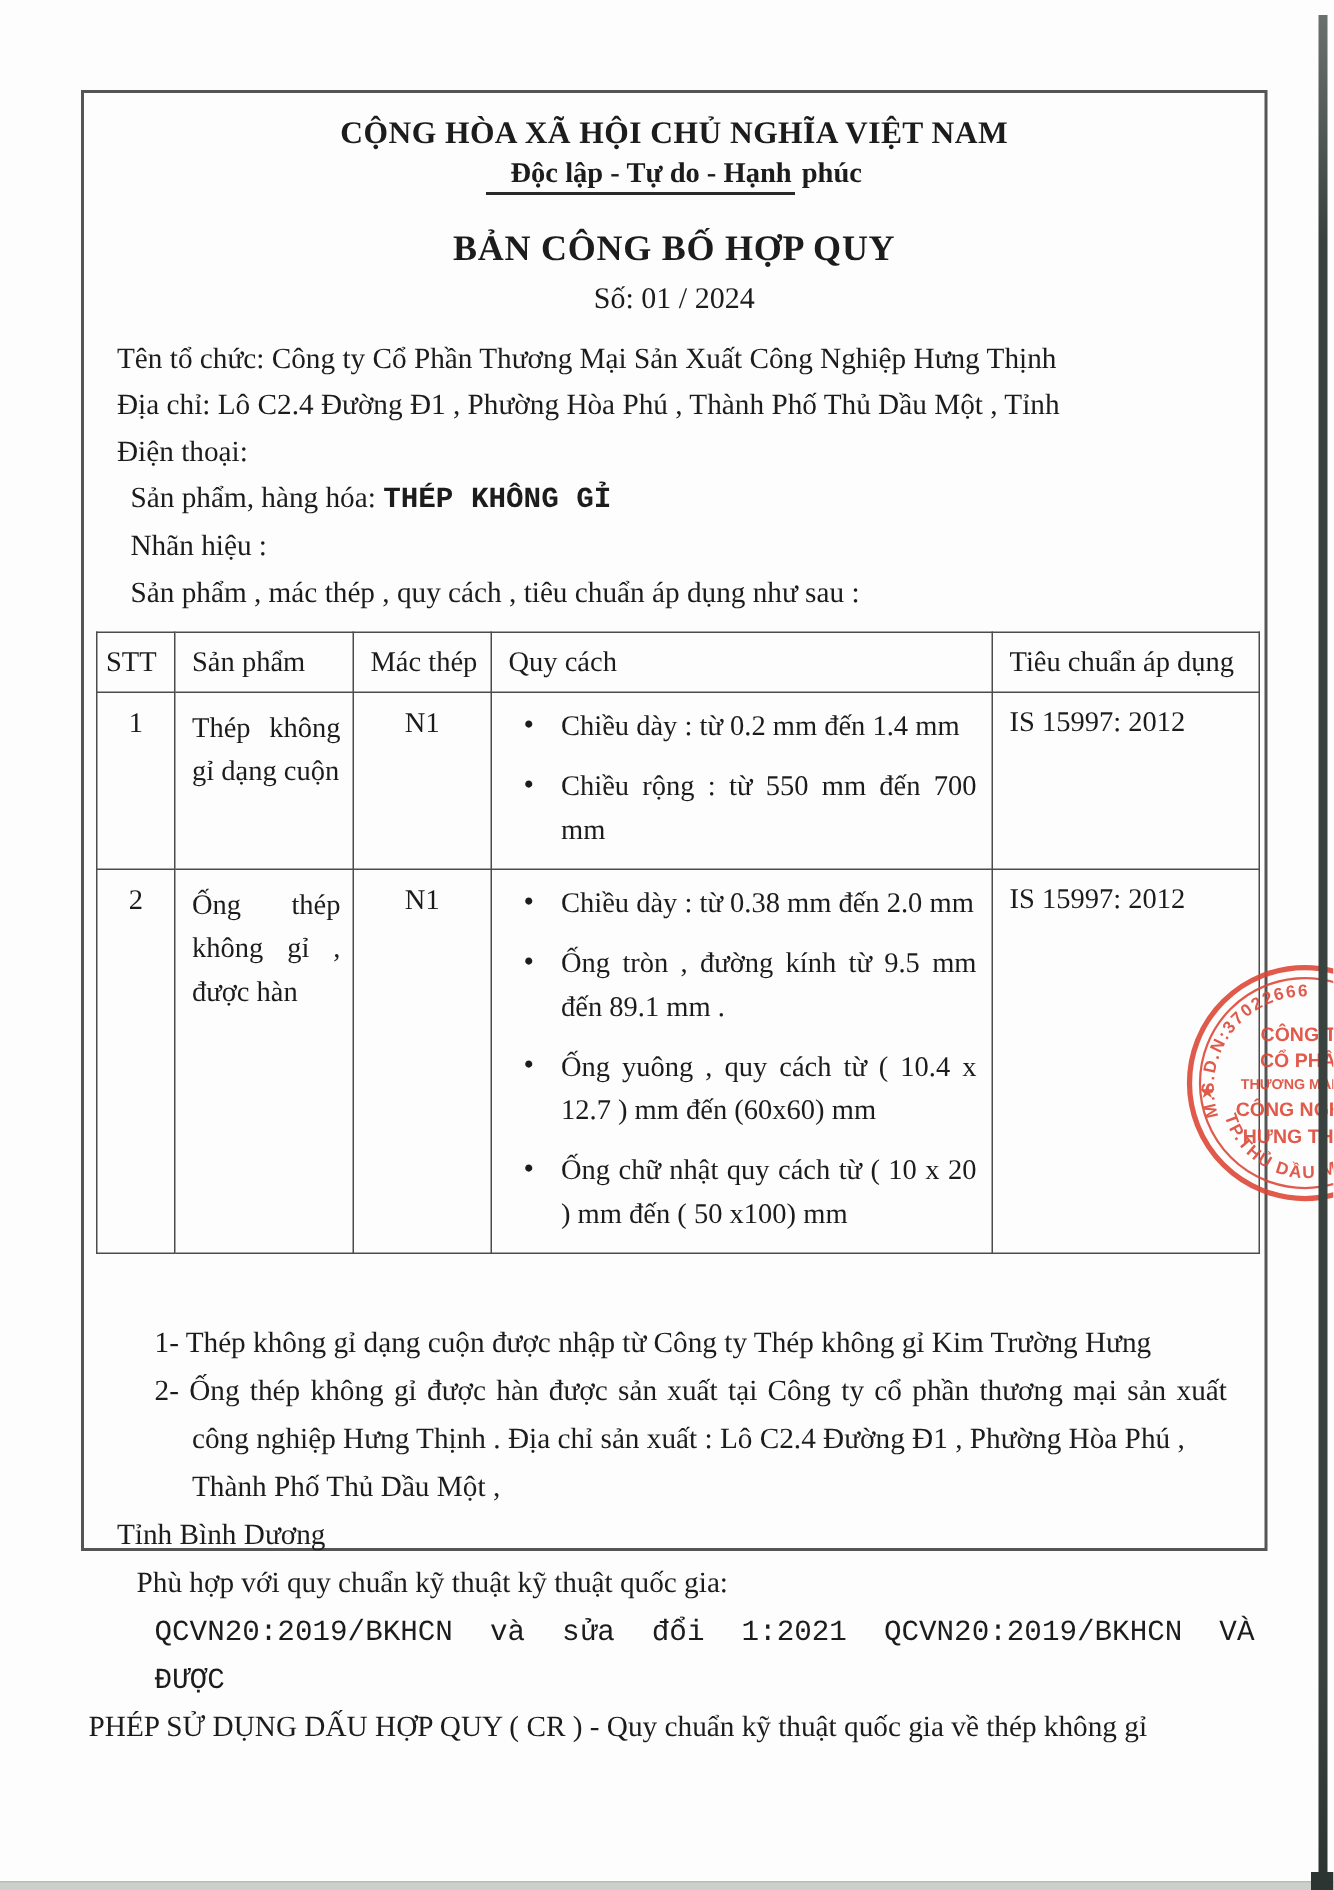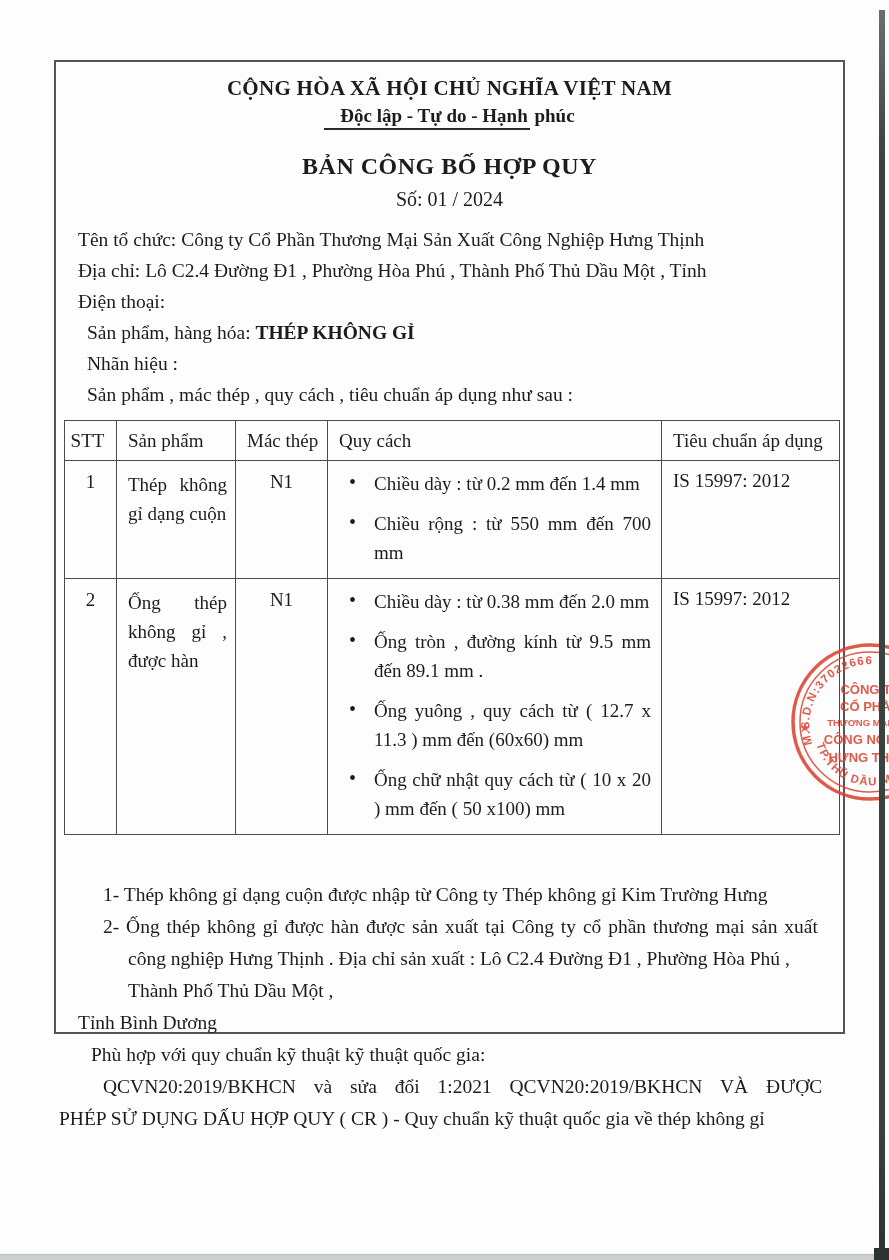--- a/index.html
+++ b/index.html
@@ -21,21 +21,21 @@
   }
   .center { text-align: center; }
   .national-title { margin-top: 2px; font-size: 21px; font-weight: bold; letter-spacing: 0.3px; }
   .motto { margin-top: 4px; font-size: 19px; font-weight: bold; }
   .motto .u { border-bottom: 2px solid #2a2a2a; padding: 0 2px 2px 16px; }
   .doc-title { margin-top: 26px; font-size: 24px; font-weight: bold; letter-spacing: 0.5px; }
   .doc-number { margin-top: 8px; font-size: 20px; }
 
   .info { margin-top: 13px; padding-left: 22px; padding-right: 16px; font-size: 19.5px; line-height: 31px; }
   .info .ind { padding-left: 9px; }
-  .bold { font-weight: bold; }
+  .bold { font-weight: bold; font-family: Liberation Mono, monospace; }
 
   table.spec {
     border-collapse: collapse;
     margin-left: 8px;
     margin-top: 10px;
     width: 775px;
     table-layout: fixed;
     font-size: 19px;
   }
   table.spec th, table.spec td {
@@ -72,21 +72,21 @@
     font-size: 20px;
   }
 
   .notes { margin-top: 44px; padding-left: 22px; padding-right: 6px; font-size: 19.5px; line-height: 32px; }
   .notes div { min-height: 32px; }
   .n-item    { padding-left: 25px; }
   .n-hang    { padding-left: 13px; }
   .n-hang2   { padding-left: 50px; }
   .n-just    { text-align: justify; word-spacing: 2px; }
   .n-left0   { padding-left: 0; }
-  .qcvn-1    { padding-left: 25px; word-spacing: 13px; }
+  .qcvn-1    { padding-left: 25px; word-spacing: 13px; font-family: Liberation Mono, monospace; }
   .qcvn-2    { margin-left: -19px; }
 
   
   .stamp { position: absolute; left: 775px; top: 628px; width: 114px; height: 200px; opacity: 0.88; }
   .stamp text { fill: #dd4434; font-family: "Liberation Sans", "DejaVu Sans", sans-serif; font-weight: bold; }
   .stamp circle { stroke: #dd4434; fill: none; }
 
   
   .edge-right {
     position: absolute; left: 879px; top: 10px;
@@ -152,21 +152,21 @@
           <td class="c-tc">IS 15997: 2012</td>
         </tr>
         <tr>
           <td class="c-stt">2</td>
           <td class="c-sp">Ống thép không gỉ , được hàn</td>
           <td class="c-mt">N1</td>
           <td class="c-qc">
             <ul>
               <li>Chiều dày : từ 0.38 mm đến 2.0 mm</li>
               <li>Ống tròn , đường kính từ 9.5 mm đến 89.1 mm .</li>
-              <li>Ống yuông , quy cách từ ( 12.7 x 11.3 ) mm đến (60x60) mm</li>
+              <li>Ống yuông , quy cách từ ( 10.4 x 12.7 ) mm đến (60x60) mm</li>
               <li>Ống chữ nhật quy cách từ ( 10 x 20 ) mm đến ( 50 x100) mm</li>
             </ul>
           </td>
           <td class="c-tc">IS 15997: 2012</td>
         </tr>
       </tbody>
   </table>
 
   <div class="notes">
     <div class="n-item">1-  Thép không gỉ dạng cuộn được nhập từ Công ty Thép không gỉ Kim Trường Hưng</div>

